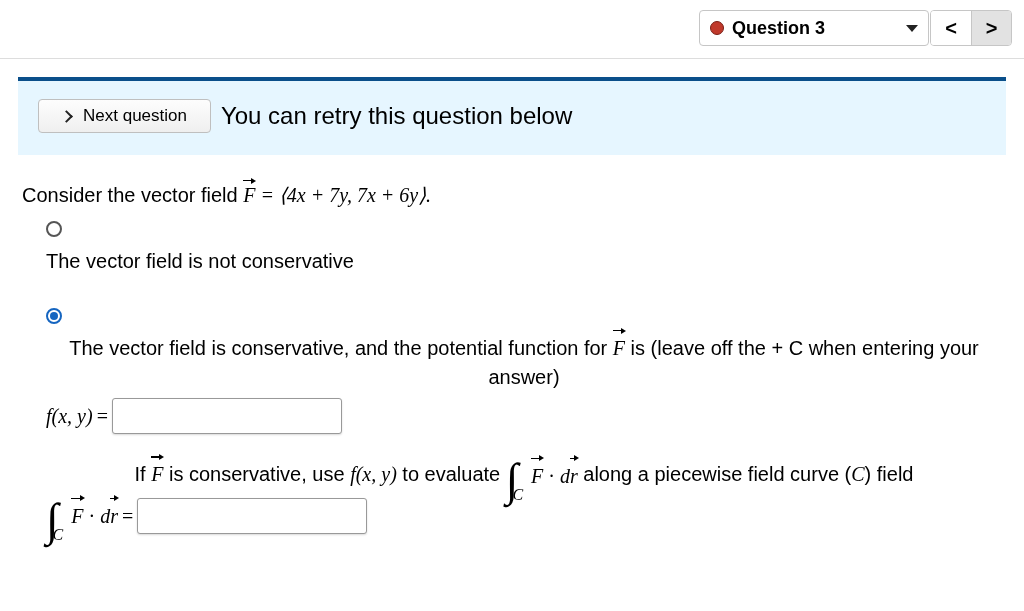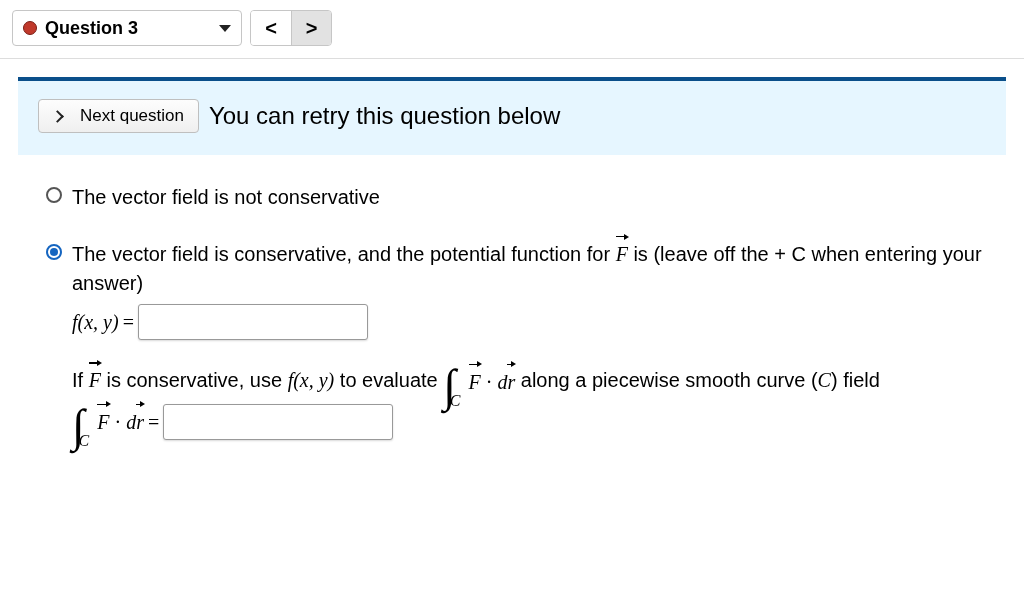--- a/index.html
+++ b/index.html
@@ -6,23 +6,24 @@
   body {
     margin: 0;
     font-family: "Trebuchet MS", "Lucida Grande", Verdana, sans-serif;
     font-size: 18px;
     color: #000;
     background: #fff;
   }
   .topbar {
     display: flex;
     align-items: center;
-    gap: 8px;
+    gap: 1px;
     padding: 10px 12px 12px 12px;
     border-bottom: 1px solid #ddd;
+    justify-content: flex-end;
   }
   .q-dropdown {
     display: flex;
     align-items: center;
     border: 1px solid #c6c6c6;
     border-radius: 4px;
     height: 36px;
     padding: 0 10px;
     width: 230px;
     justify-content: space-between;
@@ -68,25 +69,25 @@
     padding: 18px 20px 22px 20px;
     margin-bottom: 28px;
   }
   .score-line { font-size: 18px; margin-bottom: 14px; }
   .score-line .bold { font-weight: bold; }
 
   .btn-row { display: flex; align-items: center; gap: 10px; flex-wrap: wrap; }
   .mbtn {
     display: inline-flex;
     align-items: center;
-    gap: 16px;
+    gap: 10px;
     border: 1px solid #bfbfbf;
     background: linear-gradient(#fdfdfd,#efefef);
     border-radius: 4px;
-    padding: 6px 14px;
+    padding: 6px 23px;
     font-size: 17px;
     cursor: pointer;
   }
   .chev-right::before {
     content: "";
     display: inline-block;
     width: 7px; height: 7px;
     border-right: 2.5px solid #222;
     border-top: 2.5px solid #222;
     transform: rotate(45deg);
@@ -116,20 +117,21 @@
     border-left: 5px solid #000;
     border-top: 3px solid transparent;
     border-bottom: 3px solid transparent;
   }
 
   .option {
     display: flex;
     align-items: flex-start;
     gap: 10px;
     margin: 8px 0 8px 24px;
+    flex-direction: column;
   }
   .radio {
     width: 16px; height: 16px; border: 2px solid #555; border-radius: 50%;
     margin-top: 4px; flex: none; display: flex; align-items: center; justify-content: center;
     cursor: pointer; background: #fff;
   }
   .radio.checked { border-color: #1565c0; }
   .radio.checked .inner { width: 8px; height: 8px; border-radius:50%; background:#1565c0; }
   .opt-body { flex: 1; font-size: 20px; line-height: 1.45; }
 
@@ -140,21 +142,21 @@
     height: 36px; width: 230px;
     vertical-align: middle;
     background: #fff;
     box-shadow: 0 1px 2px rgba(0,0,0,0.15);
   }
 
   .int-block { display: inline-flex; align-items: center; vertical-align: middle; }
   .int-sym { font-family: "Cambria Math","Times New Roman",serif; font-size: 46px; line-height: 0.7; position: relative; top: 4px; }
   .int-sub { font-family: "Cambria Math","Times New Roman",serif; font-style: italic; font-size: 16px; position: relative; top: 18px; left: -6px; }
 
-  .spaced { margin-top: 28px; }
+  .spaced { margin-top: 28px; text-align: center; }
   .eqline { margin-top: 6px; display:flex; align-items:center; gap:4px; }
 </style>
 </head>
 <body>
 
 <div class="topbar">
   <div class="q-dropdown">
     <div class="left">
       <span class="status-dot"></span>
       <span style="font-weight:bold">Question 3</span>
@@ -174,20 +176,23 @@
       <div class="mbtn">
         <span class="chev-right"></span>
         <span>Next question</span>
       </div>
       <span class="after-text">You can retry this question below</span>
     </div>
   </div>
 
   <div class="content">
 
+    <div class="prompt">
+      <span>Consider the vector field </span><span class="math"><span class="vec"><span>F</span></span></span><span class="math"> = ⟨4x + 7y, 7x + 6y⟩.</span>
+    </div>
 
     <div class="option">
       <div class="radio">
           <span class="inner"></span>
         </div>
       <div class="opt-body">The vector field is not conservative</div>
     </div>
 
     <div class="option spaced">
       <div class="radio checked">
@@ -201,21 +206,21 @@
           <span class="field"></span>
         </div>
 
         <div style="margin-top:26px;">
           <span>If </span><span class="math"><span class="vec"><span>F</span></span></span><span> is conservative, use </span><span class="math">f(x, y)</span><span> to evaluate </span>
           <span class="int-block">
             <span class="int-sym">∫</span>
               <span class="int-sub">C</span>
             <span class="math" style="margin-left:2px"><span class="vec"><span>F</span></span><span class="up"> · </span>d<span class="vec"><span>r</span></span></span>
           </span>
-          <span> along a piecewise smooth curve (</span><span class="math">C</span><span>) field</span>
+          <span> along a piecewise field curve (</span><span class="math">C</span><span>) field</span>
         </div>
         <div class="eqline">
           <span class="int-block">
             <span class="int-sym">∫</span>
               <span class="int-sub">C</span>
             <span class="math" style="margin-left:2px"><span class="vec"><span>F</span></span><span class="up"> · </span>d<span class="vec"><span>r</span></span></span>
           </span>
           <span class="math up"> = </span>
           <span class="field"></span>
         </div>

